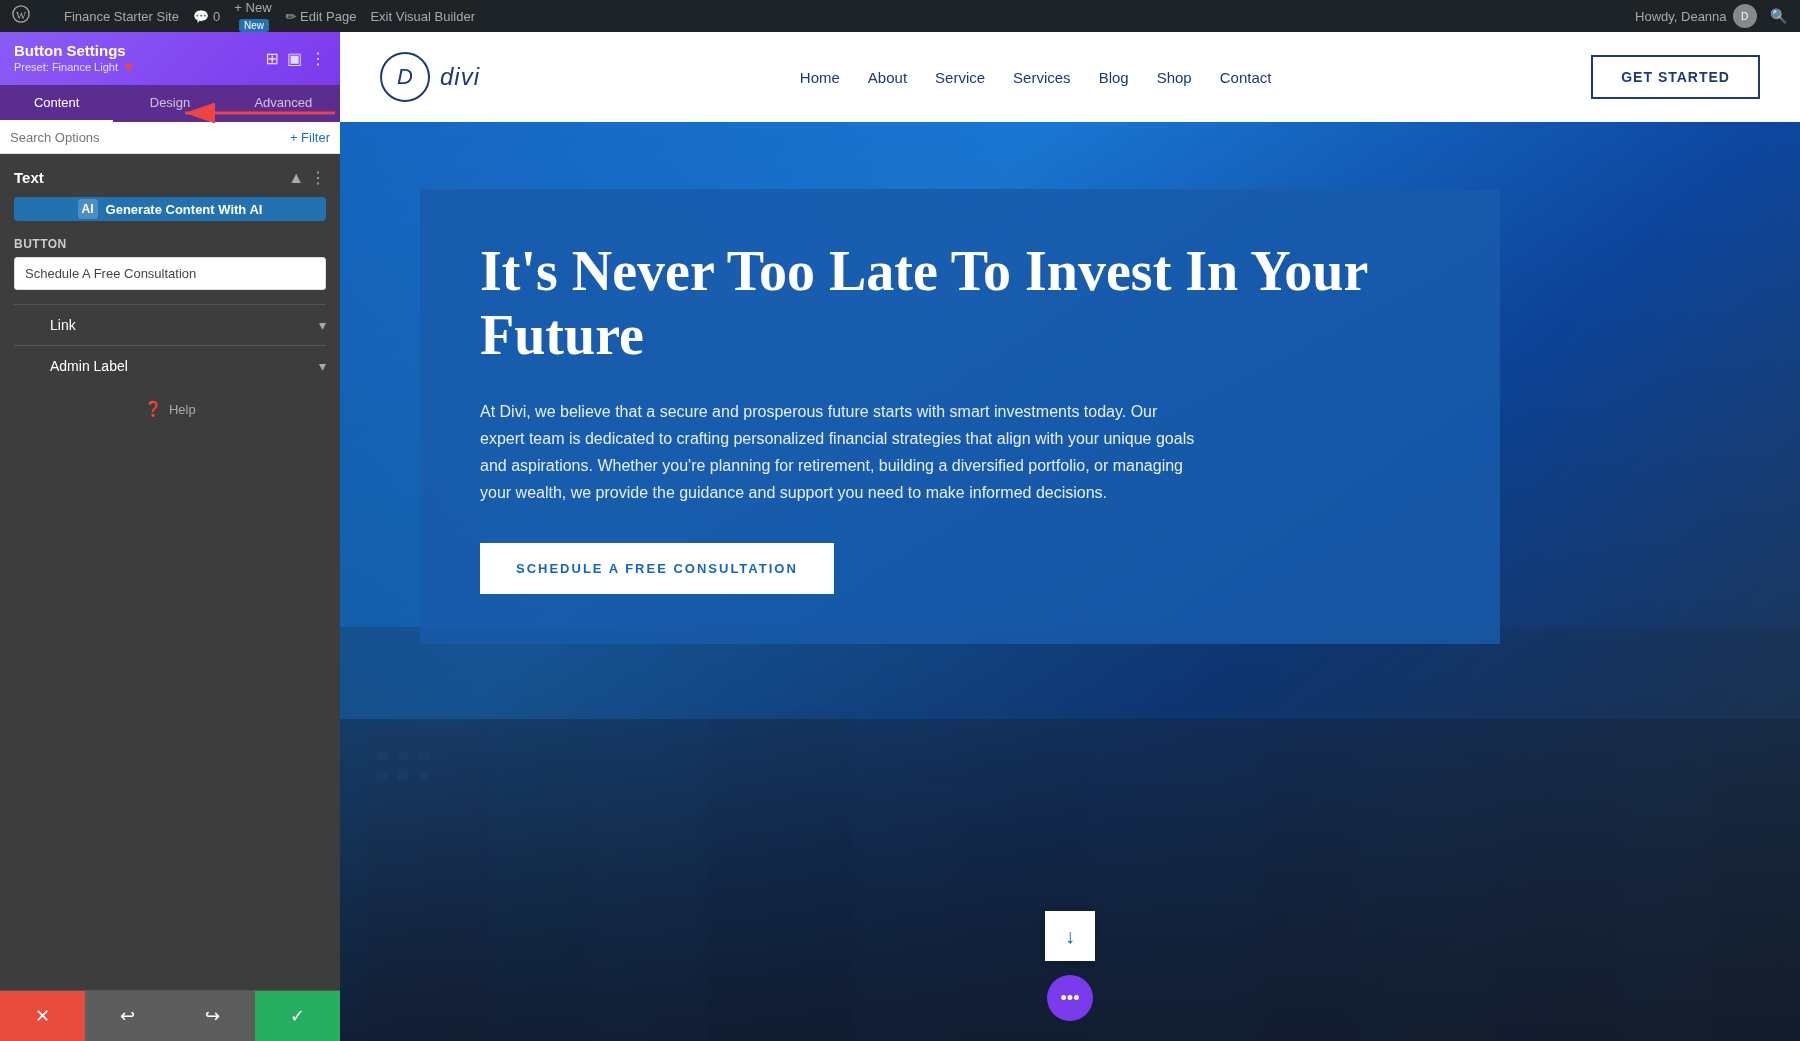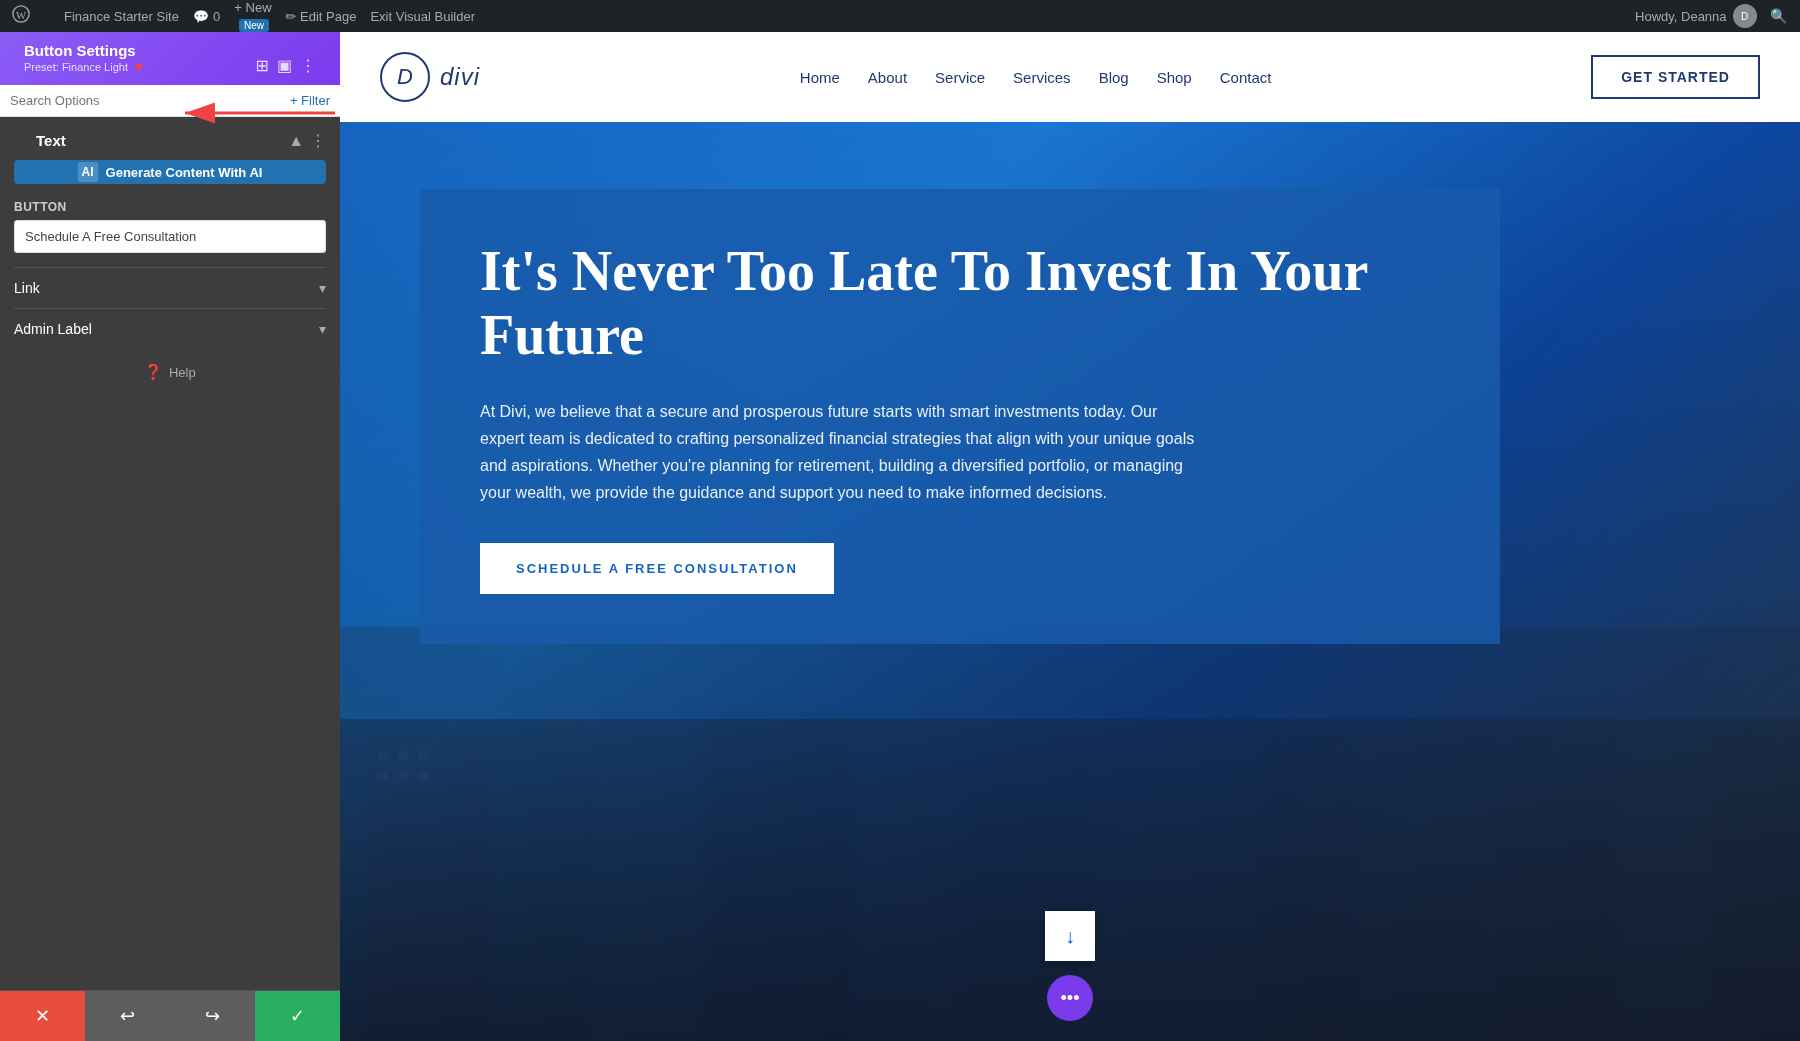--- a/index.html
+++ b/index.html
@@ -49,23 +49,23 @@
       background: #3d3d3d;
       display: flex;
       flex-direction: column;
       flex-shrink: 0;
       position: relative;
     }
 
     
     .sidebar-header {
       background: linear-gradient(135deg, #8b5cf6 0%, #7c3aed 100%);
-      padding: 10px 24px;
-      display: flex;
-      align-items: flex-end;
+      padding: 10px 14px;
+      display: flex;
+      align-items: center;
       justify-content: space-between;
     }
     .sidebar-header-title { color: #fff; font-size: 15px; font-weight: 600; }
     .sidebar-header-subtitle { color: rgba(255,255,255,0.8); font-size: 11px; display: flex; align-items: center; gap: 4px; }
     .sidebar-header-icons { display: flex; gap: 8px; align-items: center; }
     .sidebar-header-icons span { color: rgba(255,255,255,0.8); font-size: 16px; cursor: pointer; }
 
     
     .sidebar-tabs {
       background: #5b2d8e;
@@ -128,21 +128,20 @@
       justify-content: space-between;
       margin-bottom: 10px;
     }
     .section-title {
       color: #fff;
       font-size: 15px;
       font-weight: 600;
       display: flex;
       align-items: center;
       gap: 6px;
-      margin-left: 22px;
     }
     .section-controls { display: flex; gap: 6px; align-items: center; }
     .section-controls span { color: #aaa; font-size: 16px; cursor: pointer; }
 
     
     .ai-btn {
       background: #2271b1;
       color: #fff;
       border: none;
       border-radius: 4px;
@@ -193,21 +192,21 @@
     .collapsible-section {
       border-top: 1px solid #555;
       padding: 12px 0;
     }
     .collapsible-header {
       display: flex;
       align-items: center;
       justify-content: space-between;
       cursor: pointer;
     }
-    .collapsible-header-title { color: #fff; font-size: 14px; font-weight: 500; }
+    .collapsible-header-title { color: #fff; font-size: 14px; font-weight: 500; margin-left: 36px; }
     .collapsible-arrow { color: #aaa; font-size: 14px; }
 
     
     .help-row {
       display: flex;
       align-items: center;
       justify-content: center;
       gap: 6px;
       padding: 14px;
       color: #aaa;
@@ -458,20 +457,25 @@
         <svg class="arrow-svg" width="200" height="40" viewBox="0 0 200 40">
           <defs>
             <marker id="arrowhead" markerWidth="10" markerHeight="7" refX="10" refY="3.5" orient="auto">
               <polygon points="0 0, 10 3.5, 0 7" fill="#ef4444"></polygon>
             </marker>
           </defs>
           <line x1="180" y1="20" x2="30" y2="20" stroke="#ef4444" stroke-width="3" marker-end="url(#arrowhead)"></line>
         </svg>
       </div>
 
+      <div class="sidebar-tabs">
+        <div class="sidebar-tab active">Content</div>
+        <div class="sidebar-tab">Design</div>
+        <div class="sidebar-tab">Advanced</div>
+      </div>
 
       <div class="sidebar-search">
         <input type="text" placeholder="Search Options" style="">
         <button class="filter-btn">+ Filter</button>
       </div>
 
       <div class="sidebar-content">
 
         <div class="section-header">
           <div class="section-title">

